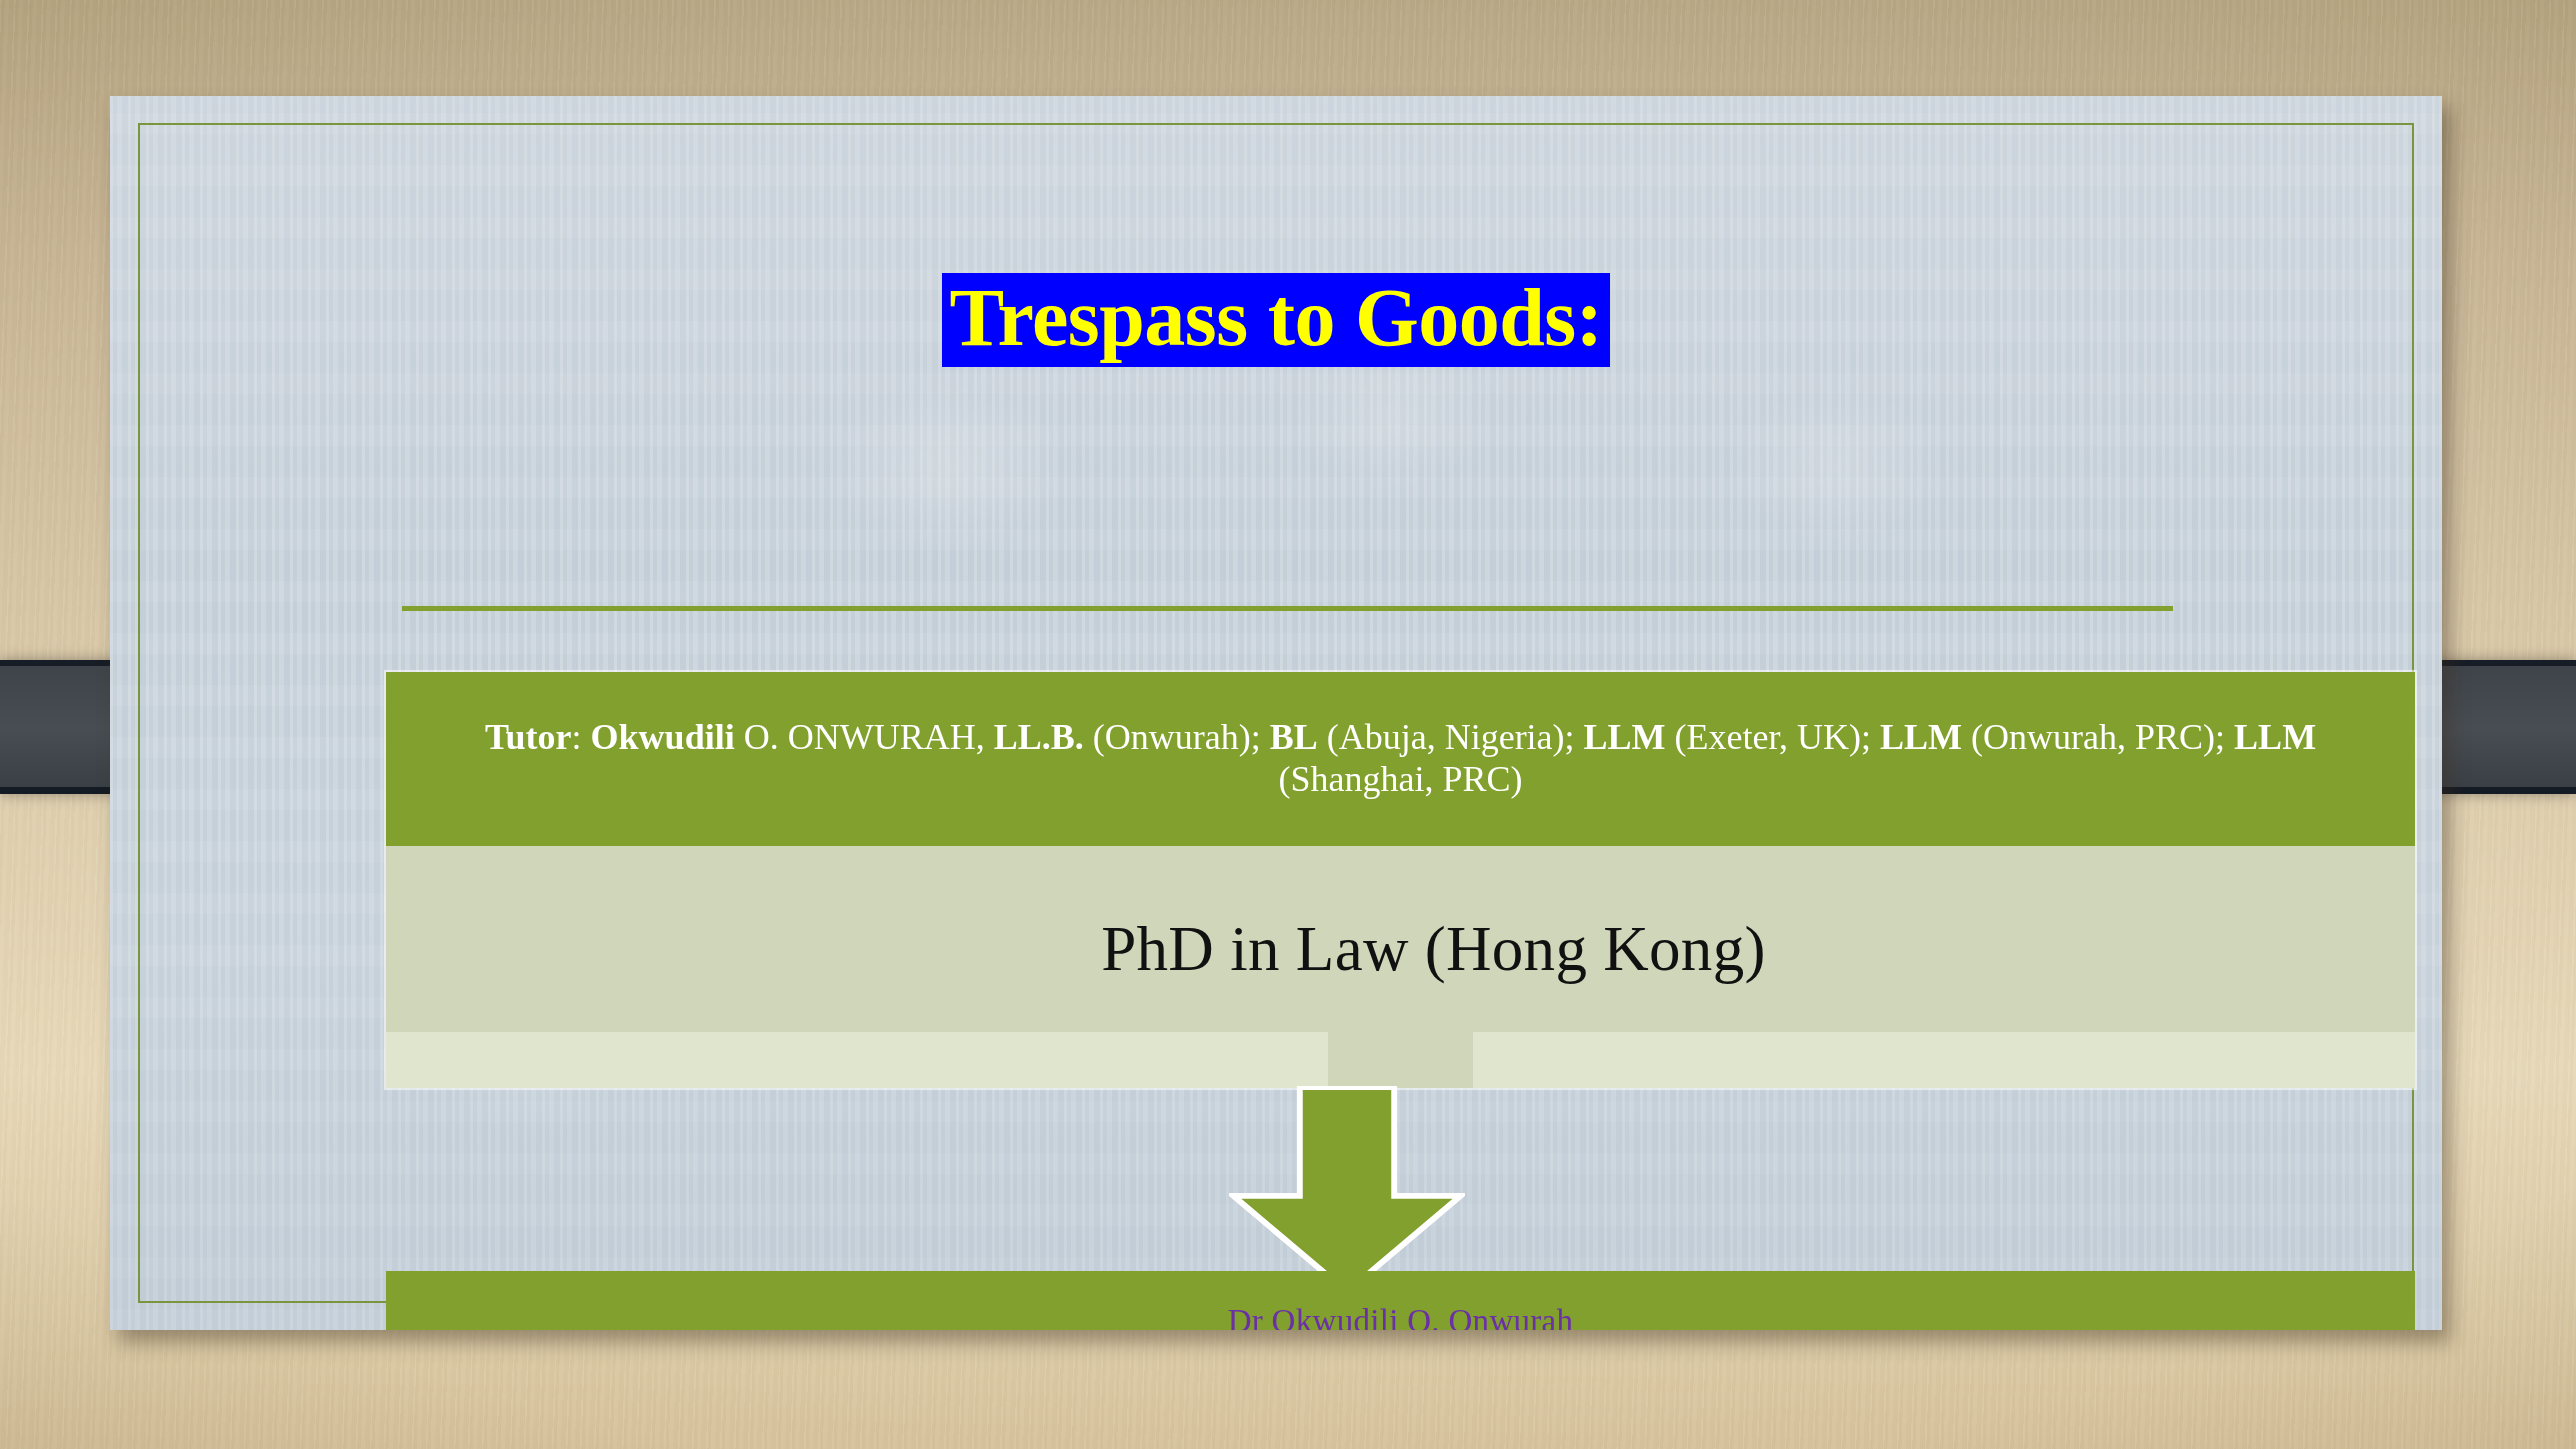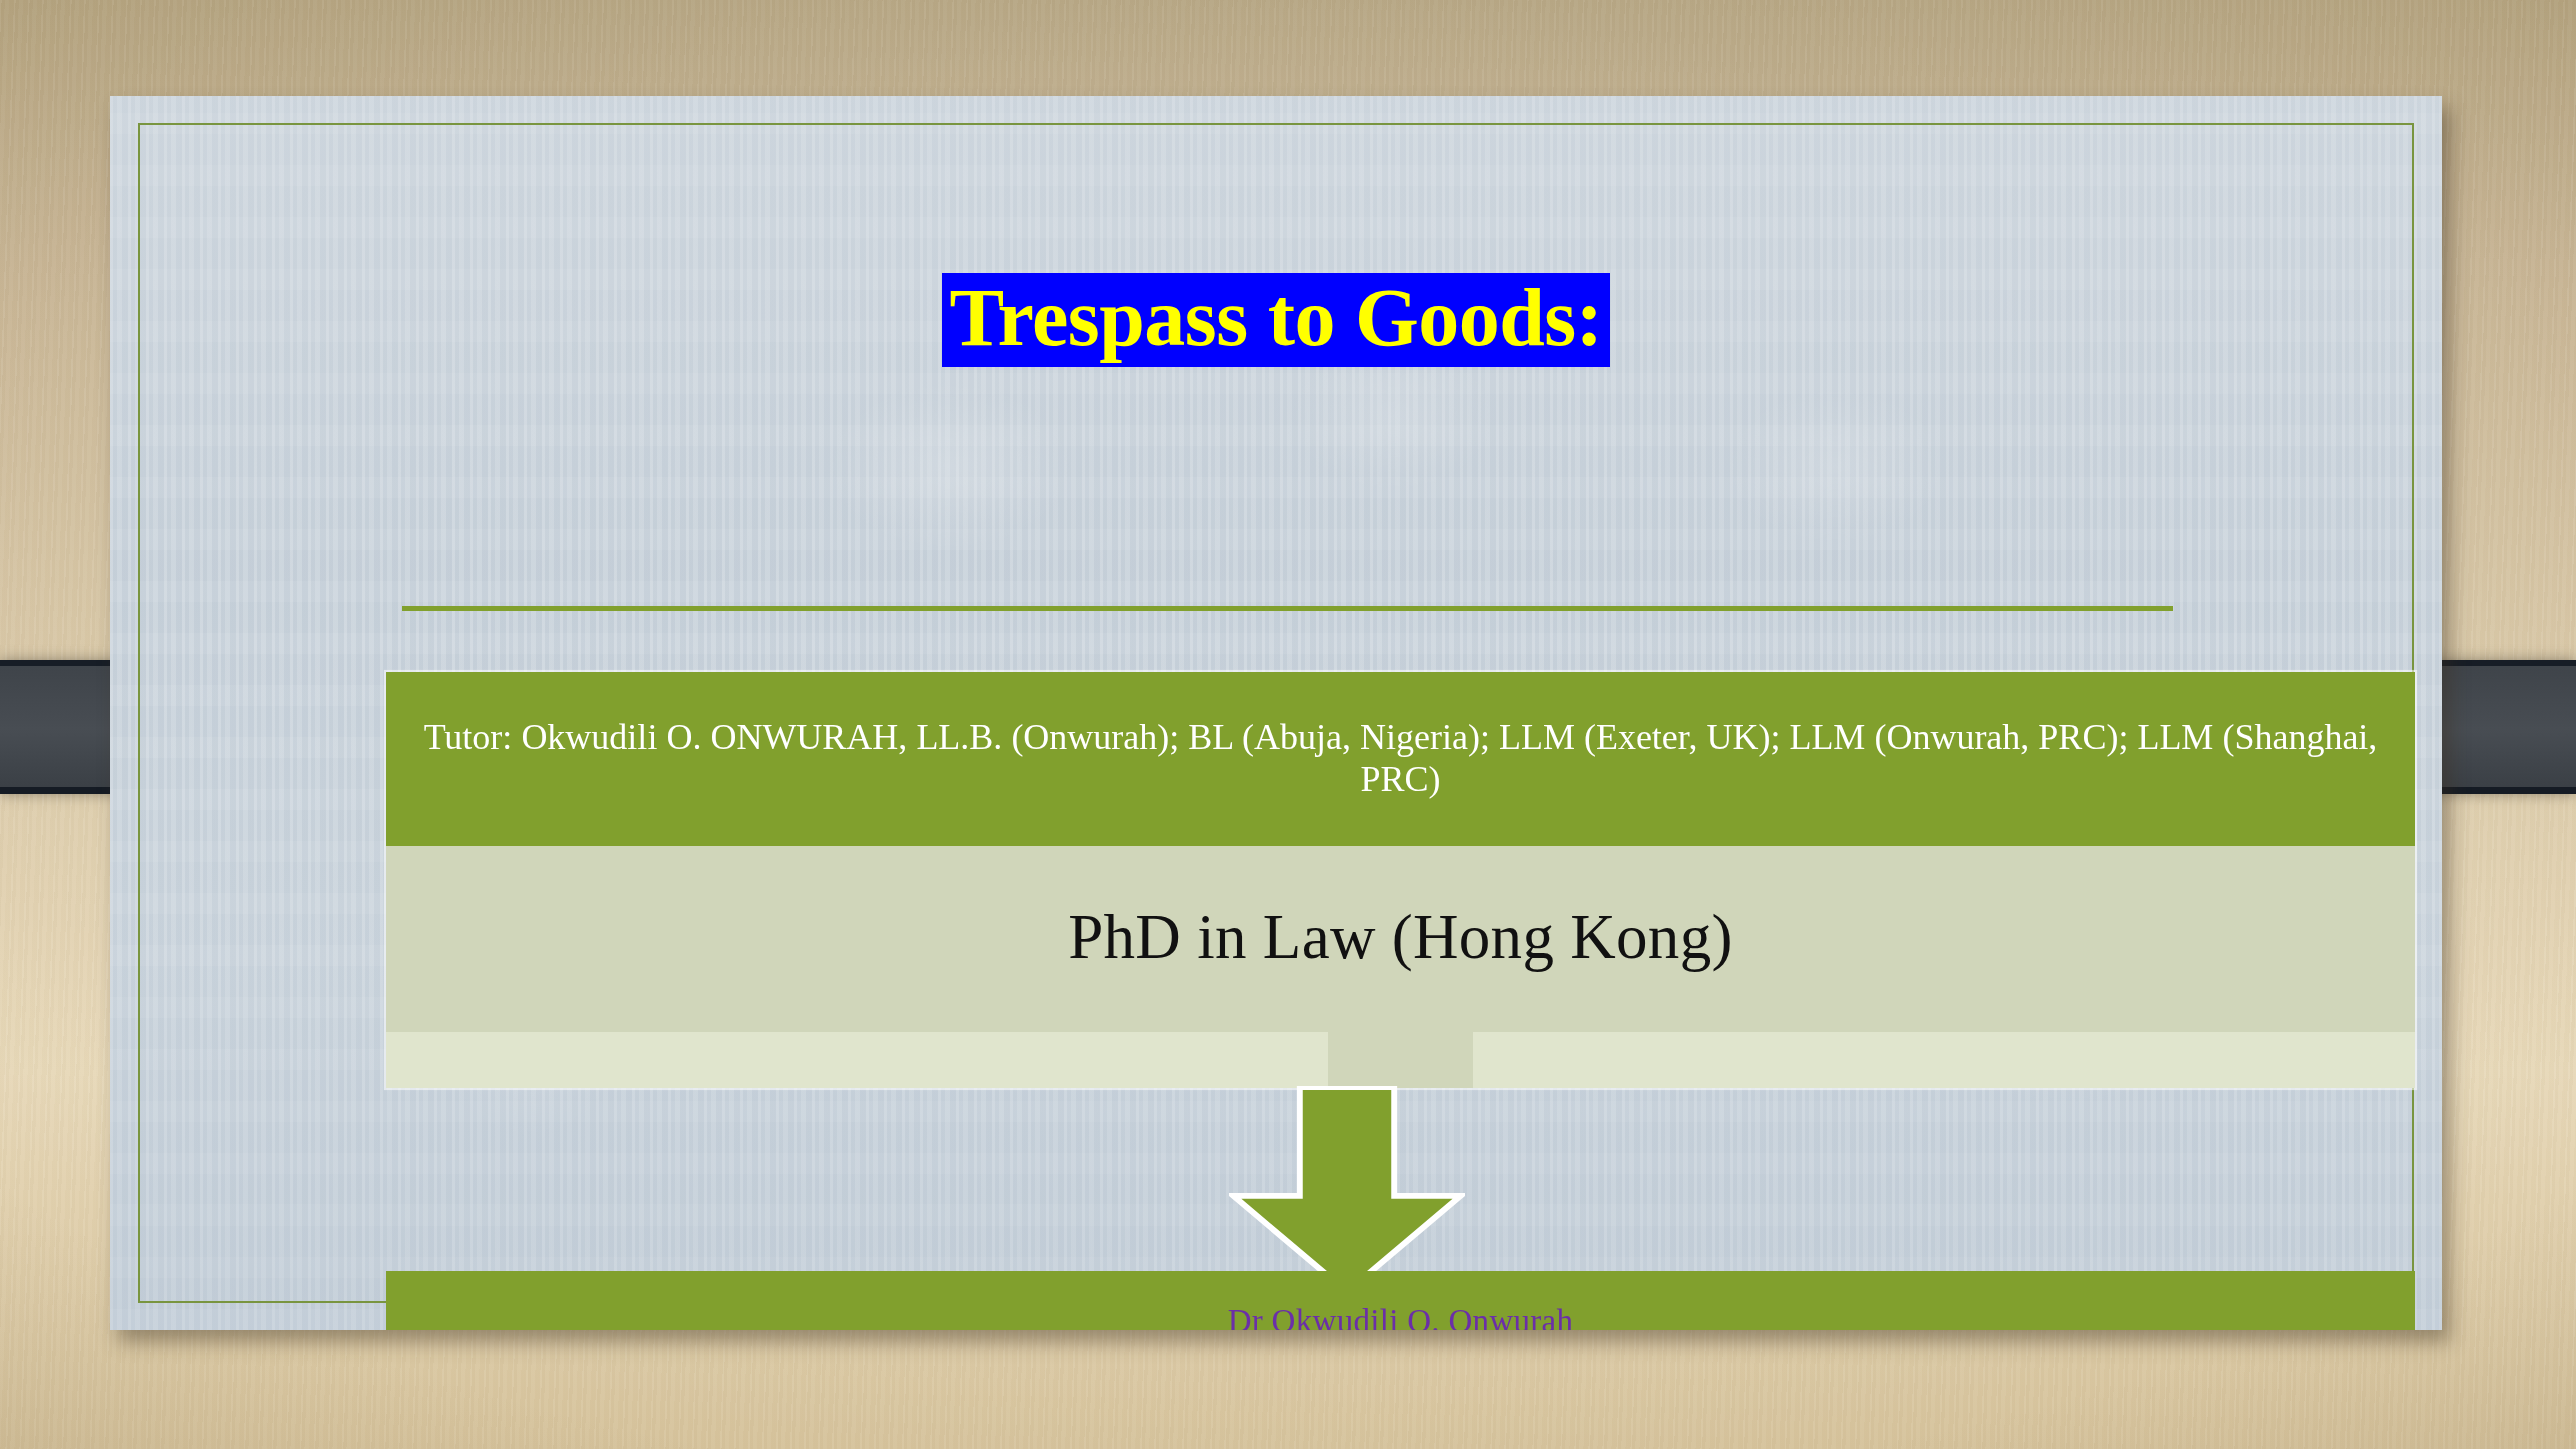--- a/index.html
+++ b/index.html
@@ -169,31 +169,32 @@
     align-items: center;
     justify-content: center;
     text-align: center;
     padding: 0 22.5px;
     box-sizing: border-box;
   }
   #credentials-text {
     font-size: 36px;
     line-height: 1.16;
   }
-  #credentials-text b { font-weight: normal; }
+  #credentials-text b { font-weight: bold; }
 
   #degree-row {
     position: absolute;
     left: 0;
-    top: 174px;
+    top: 186px;
     width: 100%;
     height: 182px;
     display: flex;
     align-items: center;
     justify-content: center;
+    padding-left: 33px;
   }
   #degree-text {
     font-size: 63px;
     color: #111111;
     letter-spacing: 0.3px;
   }
 
   .panel-foot {
     position: absolute;
     bottom: 0;

